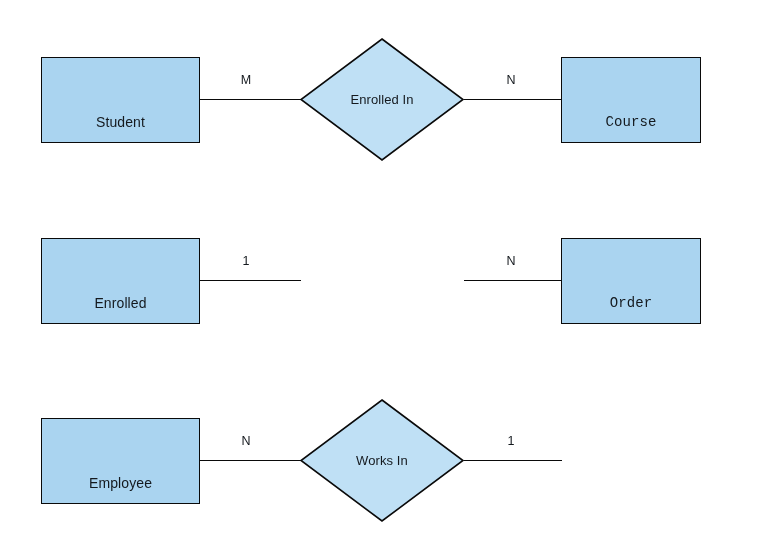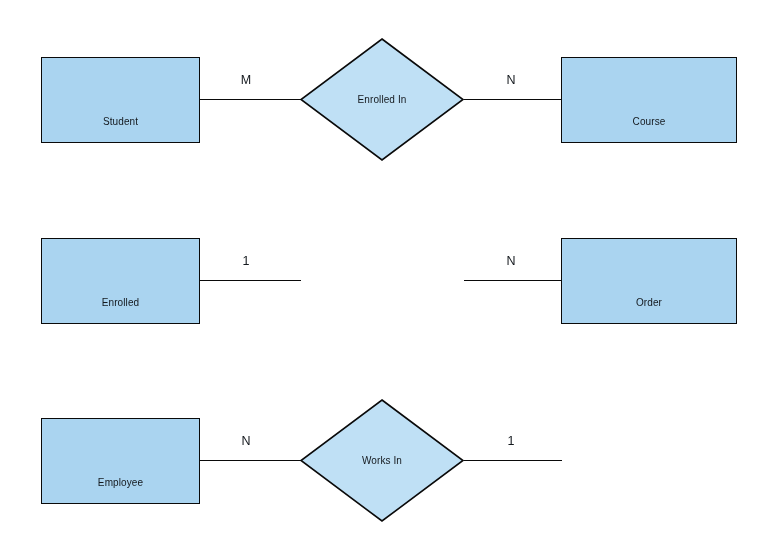--- a/index.html
+++ b/index.html
@@ -29,23 +29,23 @@
   .entity {
     position: absolute;
     box-sizing: border-box;
     border: 1.4px solid #0a0a0a;
     background: #aad4f0;
     display: flex;
     align-items: center;
     justify-content: center;
   }
   .entity-left  { left: 41px;  top: 27px; width: 159px; height: 86px; }
-  .entity-right { left: 561px; top: 27px; width: 176px; height: 86px; }
+  .entity-right { left: 561px; top: 27px; width: 140px; height: 86px; font-family: Liberation Mono, monospace; }
   .entity-label {
-    font-size: 10px;
+    font-size: 14px;
     color: #14191e;
     letter-spacing: .1px;
     text-align: left;
     line-height: 1;
     white-space: nowrap;
     margin-top: 44px;
   }
   
   .relationship {
     position: absolute;
@@ -62,21 +62,21 @@
   }
   .rel-label {
     position: absolute;
     left: 0;
     top: 0;
     width: 164px;
     height: 123px;
     display: flex;
     align-items: center;
     justify-content: center;
-    font-size: 10px;
+    font-size: 13px;
     color: #14191e;
     letter-spacing: .1px;
     white-space: nowrap;
     pointer-events: none;
   }
   
   .connector {
     position: absolute;
     height: 0;
     border-top: 1.4px solid #0a0a0a;

